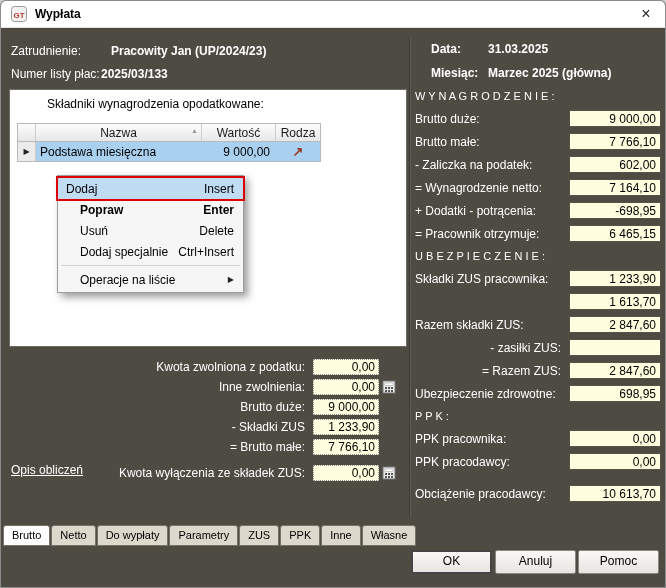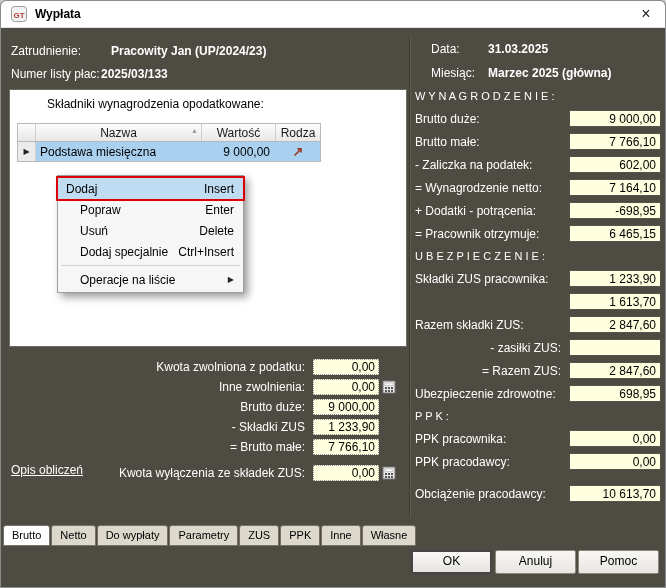--- a/index.html
+++ b/index.html
@@ -44,42 +44,42 @@
   .cell.row-kind { width:44px; background:#a9d1ef; justify-content:center; color:#9c3a28; font-weight:bold; font-size:13px; }
   
   .context-menu {
     position:absolute; left:56px; top:174px; width:187px;
     background:#f6f6f6; border:1px solid #9d9d9d;
     box-shadow:4px 4px 8px rgba(0,0,0,0.40); padding:2px 0; z-index:20;
   }
   .menu-item { height:21px; display:flex; align-items:center; padding:0 9px 0 22px; cursor:pointer; }
   .menu-item .mi-shortcut { margin-left:auto; }
   .menu-item.selected { background:#bfdcf3; outline:2px solid #dd0000;padding-left:8px; }
-  .menu-item.bold { font-weight:normal; }
+  .menu-item.bold { font-weight:bold; }
   .menu-sep { height:1px; background:#d2d2d2; margin:3px 3px; }
   .submenu-arrow { margin-left:auto; font-size:8px; color:#222; }
   
   .left-fields { position:absolute; left:0; top:356px; width:404px; }
   .lf-row { display:flex; align-items:center; height:20px; }
   .lf-row.last { margin-top:6px; }
   .lf-label { width:312px; text-align:right; color:#fff; padding-right:8px;padding-left:8px; }
   .lf-value {
     width:66px; height:16px; background:#ffffe0; border:1px dotted #8f8f8f;
     text-align:right; padding:0 3px; line-height:14px; color:#000;
   }
   .lf-icon { width:16px; margin-left:3px; display:flex; align-items:center; cursor:pointer; }
   .opis-link { position:absolute; left:10px; top:462px; color:#ffffff; text-decoration:underline; cursor:pointer; }
   
   .v-sep { position:absolute; left:408px; top:36px; height:480px; width:2px;
            border-left:1px solid #3d3b33; border-right:1px solid #5f5d52; }
   
   .right-panel { position:absolute; left:414px; top:36px; width:246px; }
   .rp-row { display:flex; align-items:center; height:23px; }
   .rp-row.dt { height:24px; padding-left:16px; }
-  .rp-row.dt .rp-label { width:57px; }
+  .rp-row.dt .rp-label { width:57px;font-weight:bold; }
   .rp-label { color:#ffffff; }
   .rp-value-box {
     margin-left:auto; width:92px; height:17px; background:#ffffe0;
     border:1px solid #55534a; text-align:right; padding:1px 4px; color:#000;
   }
   .rp-row.indent .rp-label { margin-left:auto; padding-right:8px; }
   .rp-row.indent .rp-value-box { margin-left:0; }
   .rp-header { height:22px; display:flex; align-items:center; color:#ffffff; font-weight:normal; font-size:11px; }
   .rp-row.total { margin-top:9px; }
   

